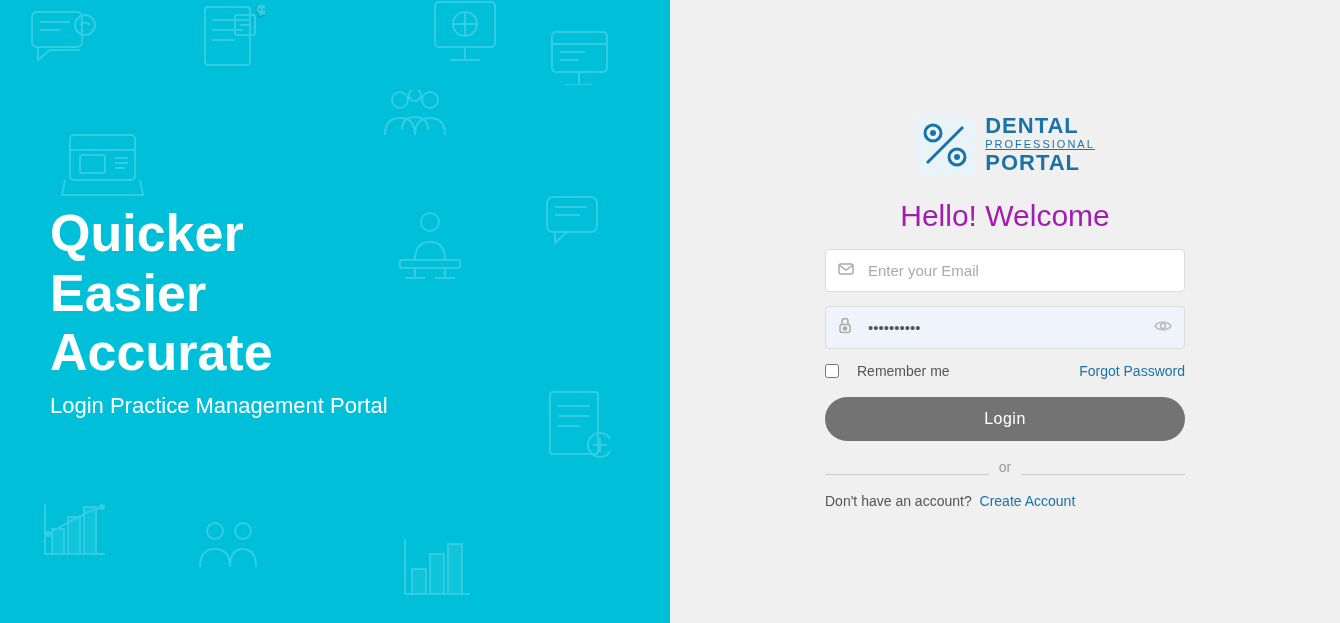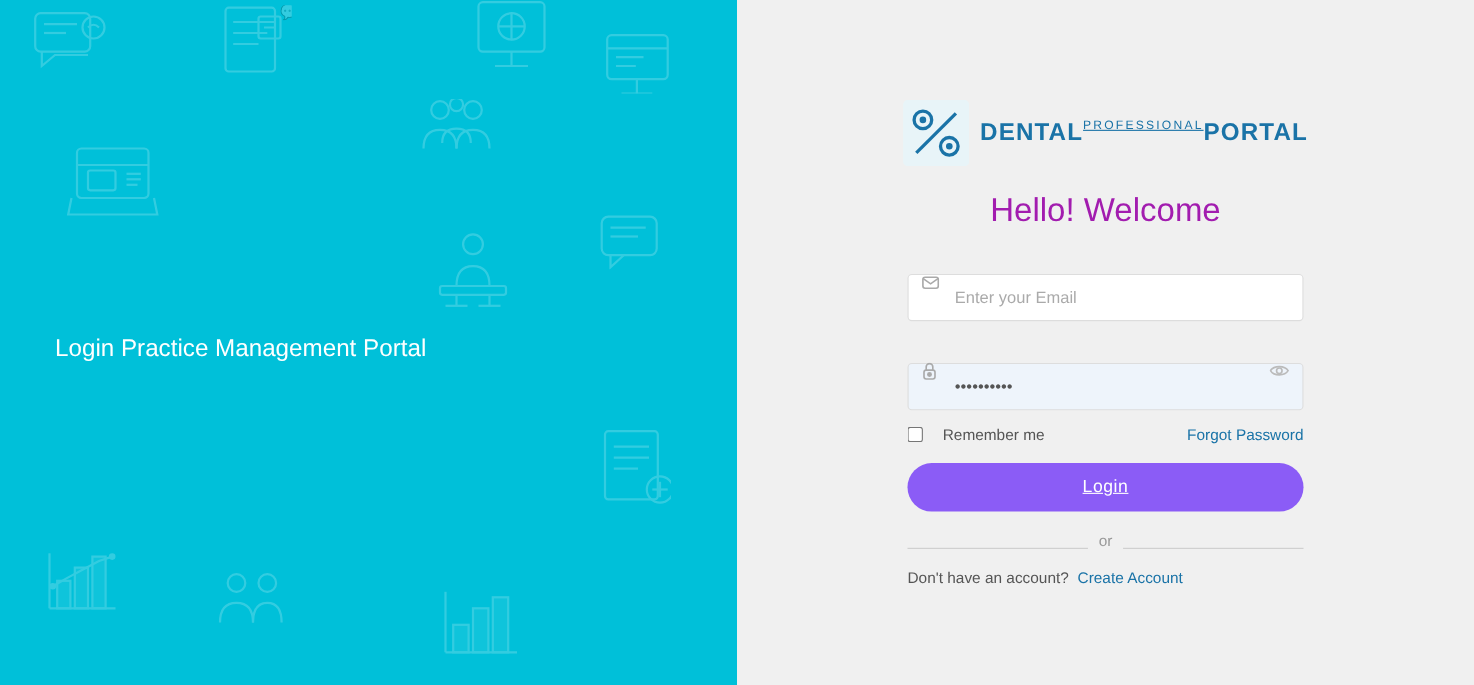--- a/index.html
+++ b/index.html
@@ -62,21 +62,21 @@
     }
 
     .logo-icon {
       width: 60px;
       height: 60px;
       margin-right: 10px;
     }
 
     .logo-text {
       display: flex;
-      flex-direction: row;
+      flex-direction: column;
       line-height: 1.1;
     }
 
     .logo-text .dental {
       font-size: 22px;
       font-weight: 700;
       color: #1a73a7;
       letter-spacing: 1px;
     }
 
@@ -114,21 +114,20 @@
 
     .input-group input {
       width: 100%;
       padding: 12px 14px 12px 42px;
       border: 1px solid #ddd;
       border-radius: 4px;
       font-size: 15px;
       background: white;
       color: #555;
       outline: none;
-      margin-top: 24px;
     }
 
     .input-group input::placeholder {
       color: #aaa;
     }
 
     .input-icon {
       position: absolute;
       left: 13px;
       top: 50%;
@@ -175,29 +174,28 @@
     .forgot-password-link {
       font-size: 14px;
       color: #1a73a7;
       text-decoration: none;
       cursor: pointer;
     }
 
     .login-button {
       width: 100%;
       padding: 13px;
-      background: #8b5cf6;
+      background: #737373;
       color: white;
       border: none;
       border-radius: 30px;
       font-size: 16px;
       font-weight: 500;
       cursor: pointer;
       letter-spacing: 0.5px;
-      text-decoration: underline;
     }
 
     .or-divider {
       display: flex;
       align-items: flex-end;
       margin: 18px 0;
       gap: 10px;
       color: #999;
       font-size: 14px;
     }
@@ -362,20 +360,25 @@
       <rect x="2" y="2" width="55" height="40" rx="4"></rect>
       <line x1="2" y1="14" x2="57" y2="14"></line>
       <line x1="10" y1="22" x2="35" y2="22"></line>
       <line x1="10" y1="30" x2="28" y2="30"></line>
       <line x1="29" y1="42" x2="29" y2="55"></line>
       <line x1="15" y1="55" x2="43" y2="55"></line>
     </svg>
   </div>
 
   <div class="tagline">
+    <h1>
+      <span>Quicker</span><br>
+      <span>Easier</span><br>
+      <span>Accurate</span>
+    </h1>
     <p>Login Practice Management Portal</p>
   </div>
 </div>
 
 <div class="right-panel">
 
   <div class="logo-container">
     <div class="logo-icon">
       <svg width="60" height="60" viewBox="0 0 60 60">
 

